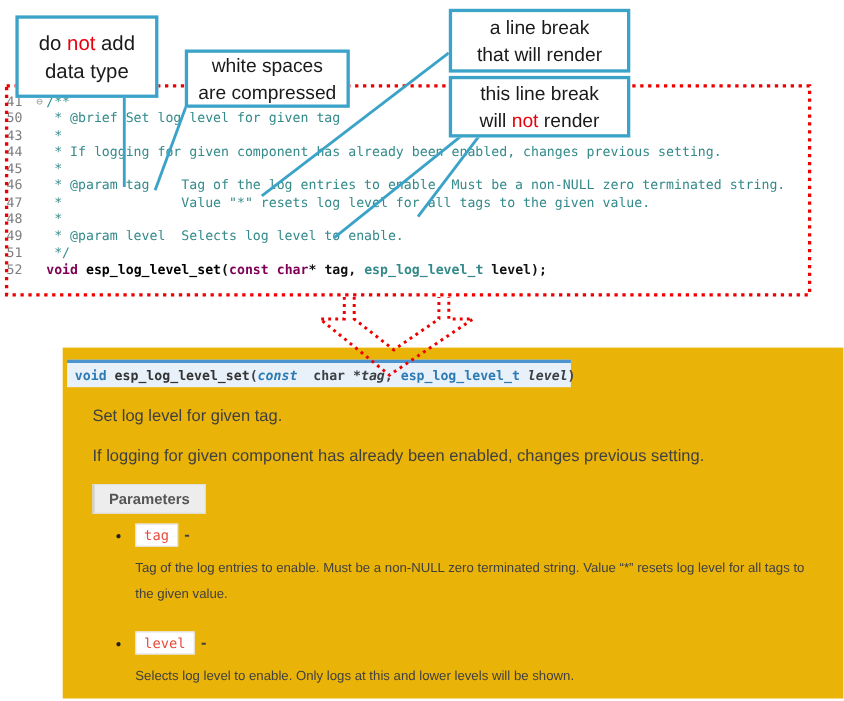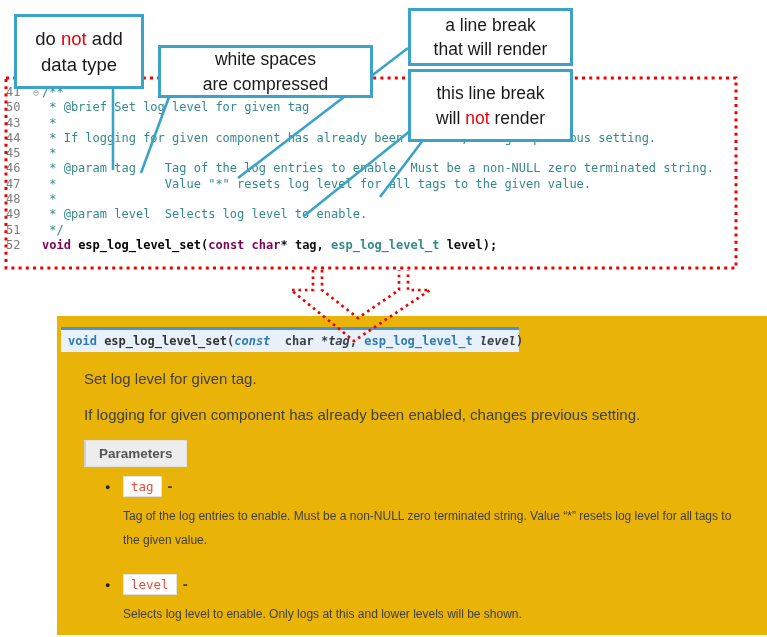--- a/index.html
+++ b/index.html
@@ -7,23 +7,23 @@
   #stage { position:relative; width:767px; height:637px; overflow:hidden; background:#fff; }
 
   
   .callout {
     position:absolute; background:#fff; border:3px solid #3BA3C7; z-index:30;
     display:flex; flex-direction:column; align-items:center; justify-content:center;
     font-size:17.5px; line-height:1.38; color:#1a1a1a; text-align:center;
   }
   .callout .red { color:#e8000d; }
   #callout-1 { left:14px;  top:14px; width:130px; height:75px; font-size:18.5px; }
-  #callout-2 { left:158px; top:45px; width:215px; height:53px; }
+  #callout-2 { left:168px; top:45px; width:150px; height:53px; }
   #callout-3 { left:408px; top:8px;  width:165px; height:58px; }
-  #callout-4 { left:408px; top:69px; width:165px; height:73px; }
+  #callout-4 { left:408px; top:69px; width:165px; height:56px; }
 
   
   #overlay { position:absolute; left:0; top:0; z-index:20; pointer-events:none; }
 
   
   #editor { position:absolute; left:6px; top:85px; z-index:10; font-family:"DejaVu Sans Mono", monospace; font-size:12px; }
   .cl { display:flex; height:15.3px; line-height:15.3px; white-space:pre; }
   .ln { width:24px; color:#7d7d7d; flex:0 0 24px; }
   .fold { width:12px; flex:0 0 12px; color:#9a9a9a; font-size:10px; text-align:center; }
   .cd { padding-left:0px; }

